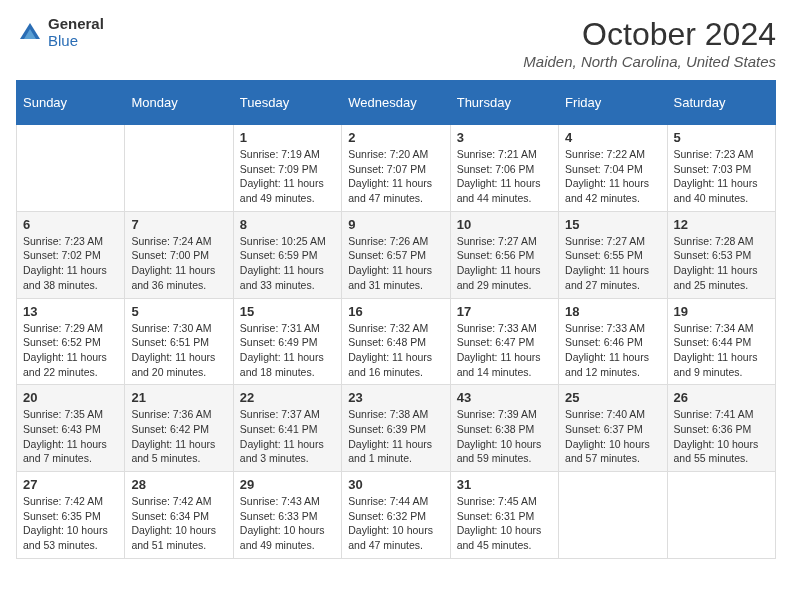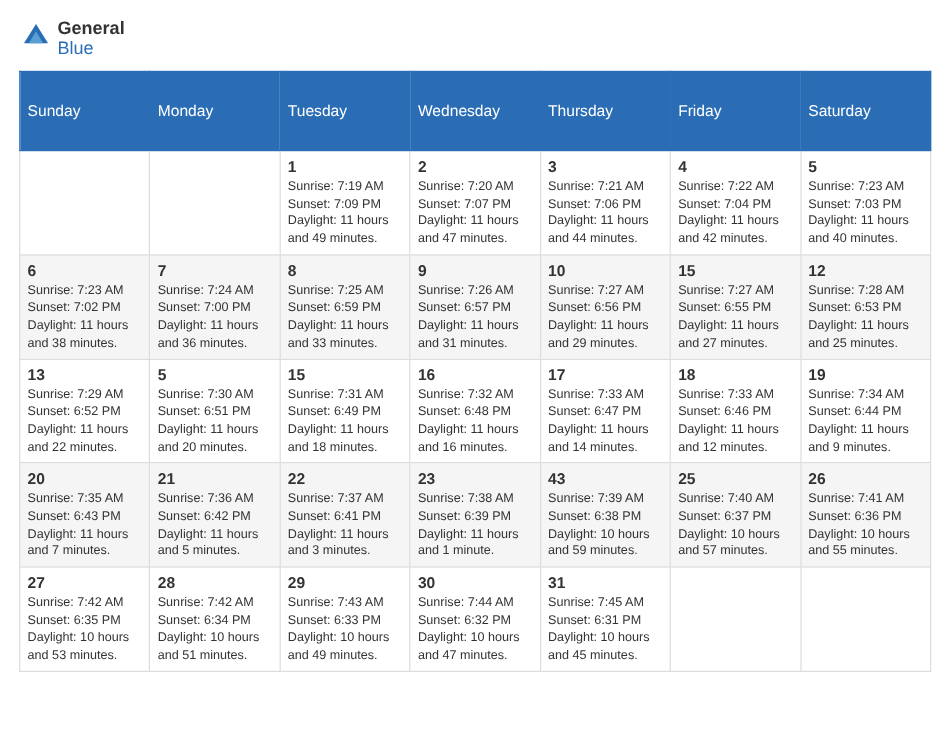--- a/index.html
+++ b/index.html
@@ -11,21 +11,21 @@
       padding: 16px;
     }
     .header-area {
       display: flex;
       justify-content: space-between;
       align-items: flex-start;
       margin-bottom: 10px;
     }
     .logo {
       display: flex;
-      align-items: flex-start;
+      align-items: center;
       gap: 4px;
     }
     .logo-text-general {
       font-size: 15px;
       font-weight: bold;
       color: #333;
       line-height: 1.1;
     }
     .logo-text-blue {
       font-size: 15px;
@@ -51,21 +51,21 @@
       font-style: italic;
     }
     .calendar-table {
       width: 100%;
       border-collapse: collapse;
       font-size: 11px;
     }
     .calendar-table th {
       background-color: #2a6db5;
       color: #fff;
-      padding: 25px 6px;
+      padding: 14px 6px;
       text-align: left;
       font-size: 13px;
       font-weight: normal;
       border: 1px solid #2a6db5;
     }
     .calendar-table td {
       vertical-align: top;
       padding: 5px 6px;
       border: 1px solid #ddd;
       width: 108px;
@@ -99,20 +99,22 @@
     <svg class="logo-icon" viewBox="0 0 28 28">
       <polygon points="14,4 24,20 4,20" fill="#2a6db5"></polygon>
       <polygon points="14,10 20,20 8,20" fill="#5a9fd4"></polygon>
     </svg>
     <div>
       <div class="logo-text-general">General</div>
       <div class="logo-text-blue">Blue</div>
     </div>
   </div>
   <div class="title-area">
+    <div class="month-title">October 2024</div>
+    <div class="location-title">Maiden, North Carolina, United States</div>
   </div>
 </div>
 
 <table class="calendar-table">
   <thead>
     <tr>
       <th>Sunday</th>
       <th>Monday</th>
       <th>Tuesday</th>
       <th>Wednesday</th>
@@ -164,21 +166,21 @@
 Daylight: 11 hours and 38 minutes.</div>
         </td>
         <td>
           <span class="day-number">7</span>
           <div class="day-info">Sunrise: 7:24 AM
 Sunset: 7:00 PM
 Daylight: 11 hours and 36 minutes.</div>
         </td>
         <td>
           <span class="day-number">8</span>
-          <div class="day-info">Sunrise: 7:25 AM
+          <div class="day-info">Sunrise: 10:25 AM
 Sunset: 6:59 PM
 Daylight: 11 hours and 33 minutes.</div>
         </td>
         <td>
           <span class="day-number">9</span>
           <div class="day-info">Sunrise: 7:26 AM
 Sunset: 6:57 PM
 Daylight: 11 hours and 31 minutes.</div>
         </td>
         <td>

